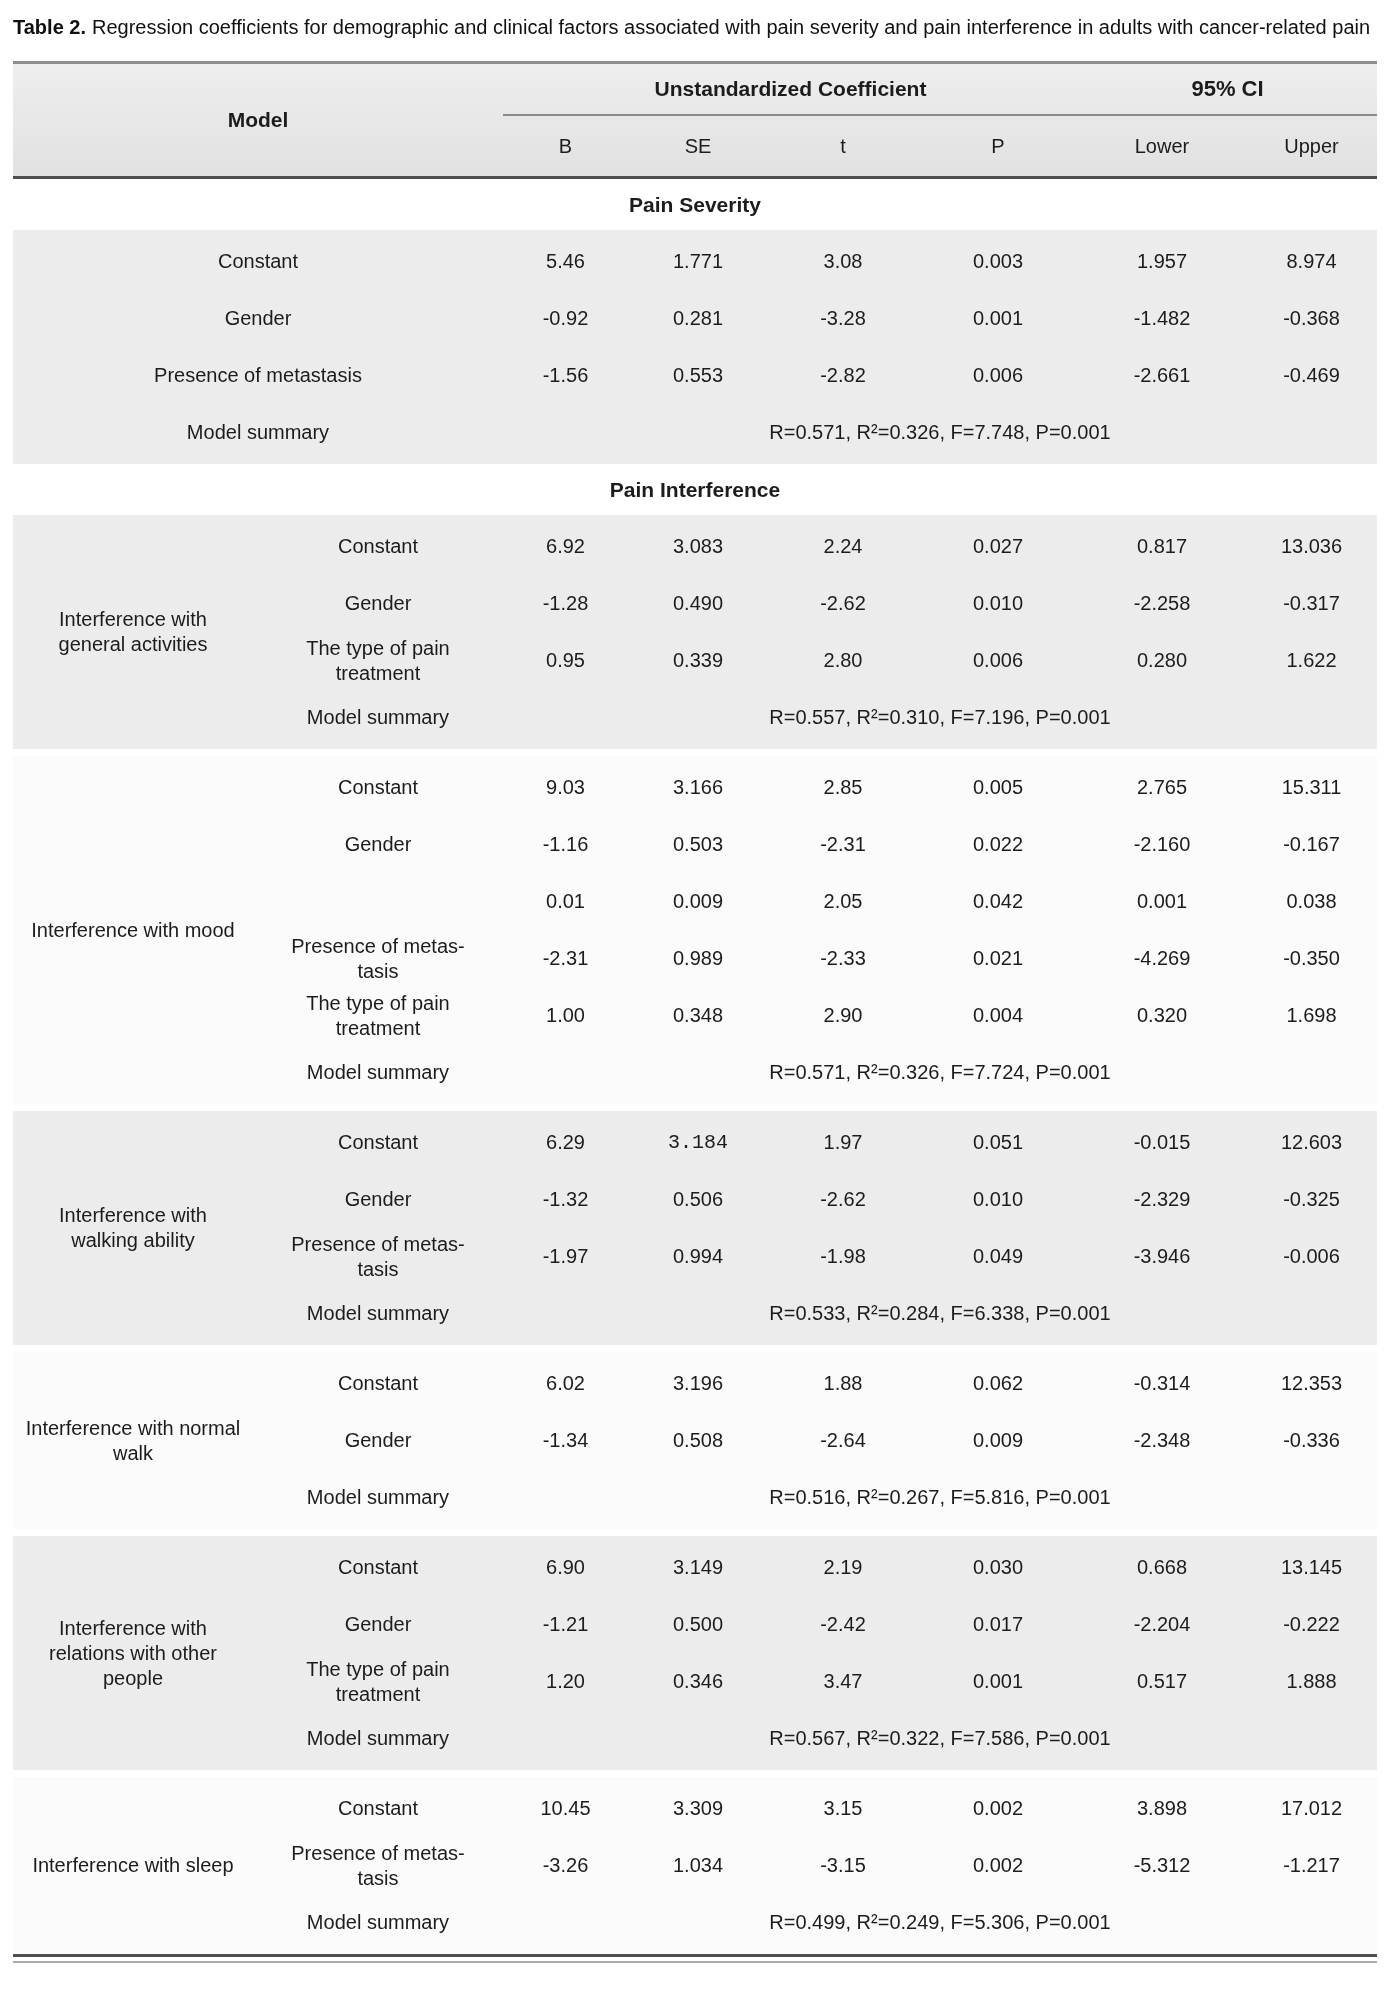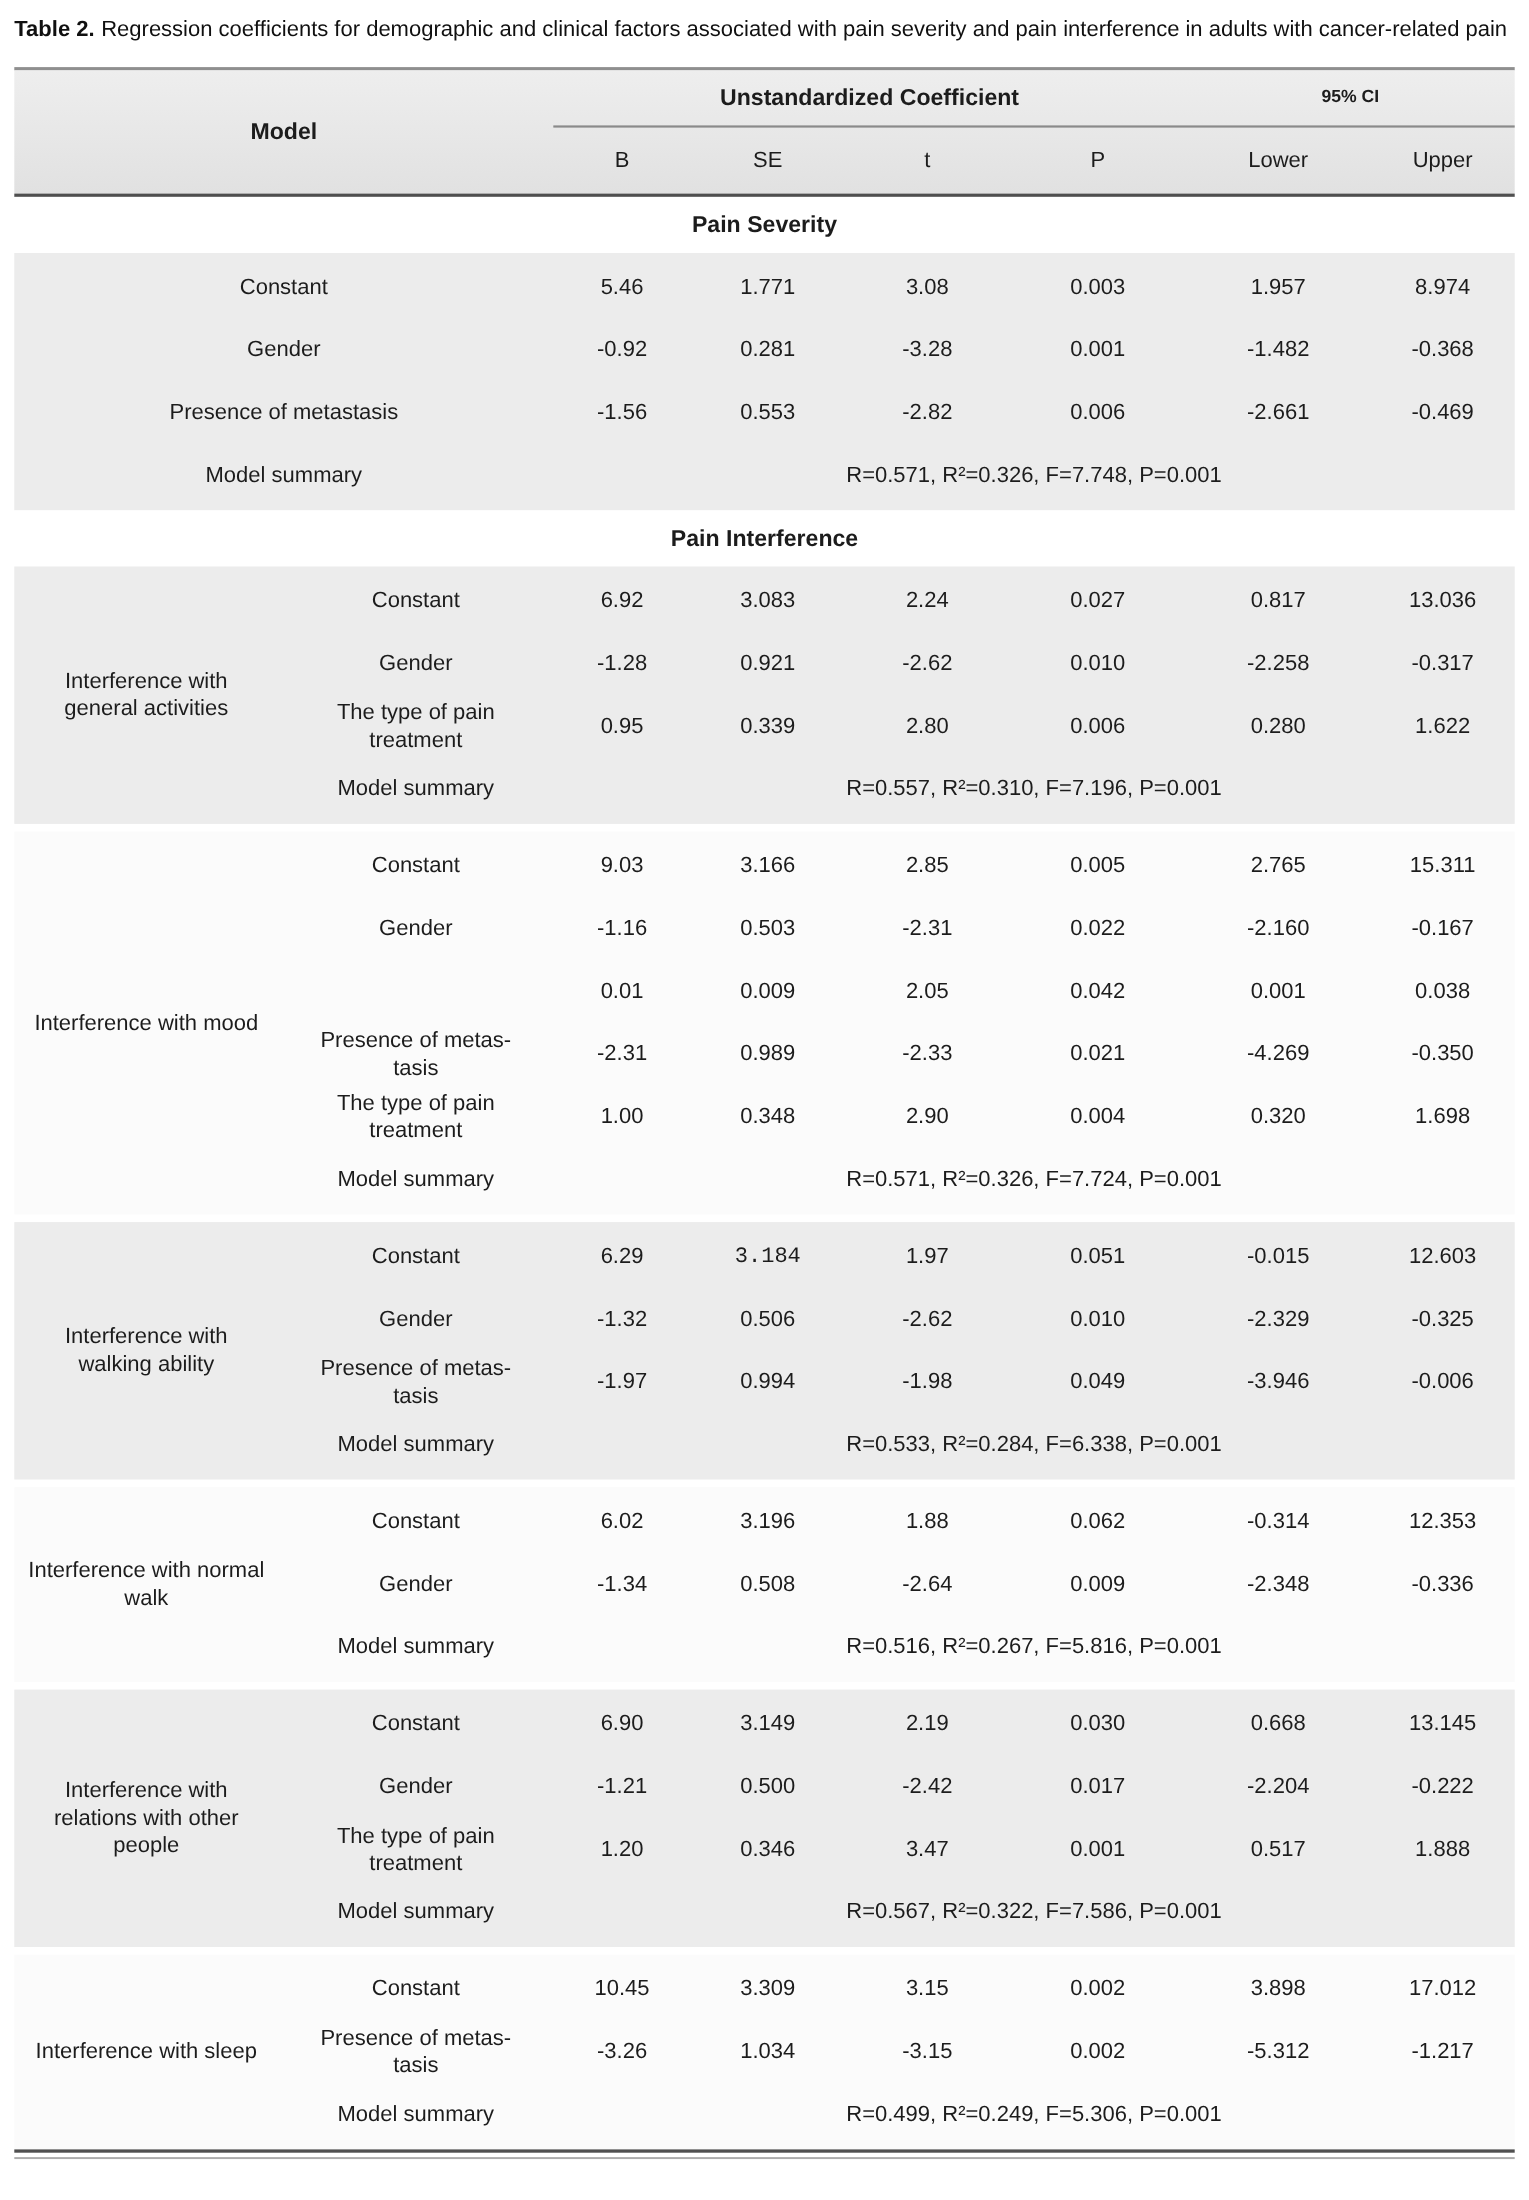--- a/index.html
+++ b/index.html
@@ -35,21 +35,21 @@
   }
   .cell {
     display:flex;
     align-items:center;
     justify-content:center;
     text-align:center;
     line-height:1.25;
   }
   .model-head { grid-column:1 / span 2; grid-row:1 / span 3; font-weight:bold; font-size:21px; }
   .unstd-head { grid-column:3 / span 4; grid-row:1; font-weight:bold; font-size:21px; }
-  .ci-head    { grid-column:7 / span 2; grid-row:1; font-weight:bold; font-size:16px; }
+  .ci-head    { grid-column:7 / span 2; grid-row:1; font-weight:bold; font-size:22px; }
   .head-rule  { grid-column:3 / span 6; grid-row:2; background:#8a8a8a; }
   .subhead    { grid-row:3; font-size:20px; }
   .col-3 { grid-column:3; } .col-4 { grid-column:4; } .col-5 { grid-column:5; }
   .col-6 { grid-column:6; } .col-7 { grid-column:7; } .col-8 { grid-column:8; }
 
   .section-title {
     text-align:center;
     font-weight:bold;
     font-size:21px;
     padding:14px 0 13px 0;
@@ -137,21 +137,21 @@
           <div class="cell value" style="grid-area: 1 / 3;">6.92</div>
           <div class="cell value" style="grid-area: 1 / 4;">3.083</div>
           <div class="cell value" style="grid-area: 1 / 5;">2.24</div>
           <div class="cell value" style="grid-area: 1 / 6;">0.027</div>
           <div class="cell value" style="grid-area: 1 / 7;">0.817</div>
           <div class="cell value" style="grid-area: 1 / 8;">13.036</div>
           <div class="cell row-label narrow" style="grid-area: 2 / 2;">
             <span>Gender</span>
           </div>
           <div class="cell value" style="grid-area: 2 / 3;">-1.28</div>
-          <div class="cell value" style="grid-area: 2 / 4;">0.921</div>
+          <div class="cell value" style="grid-area: 2 / 4;">0.490</div>
           <div class="cell value" style="grid-area: 2 / 5;">-2.62</div>
           <div class="cell value" style="grid-area: 2 / 6;">0.010</div>
           <div class="cell value" style="grid-area: 2 / 7;">-2.258</div>
           <div class="cell value" style="grid-area: 2 / 8;">-0.317</div>
           <div class="cell row-label narrow" style="grid-area: 3 / 2;">
             <span>The type of pain treatment</span>
           </div>
           <div class="cell value" style="grid-area: 3 / 3;">0.95</div>
           <div class="cell value" style="grid-area: 3 / 4;">0.339</div>
           <div class="cell value" style="grid-area: 3 / 5;">2.80</div>

